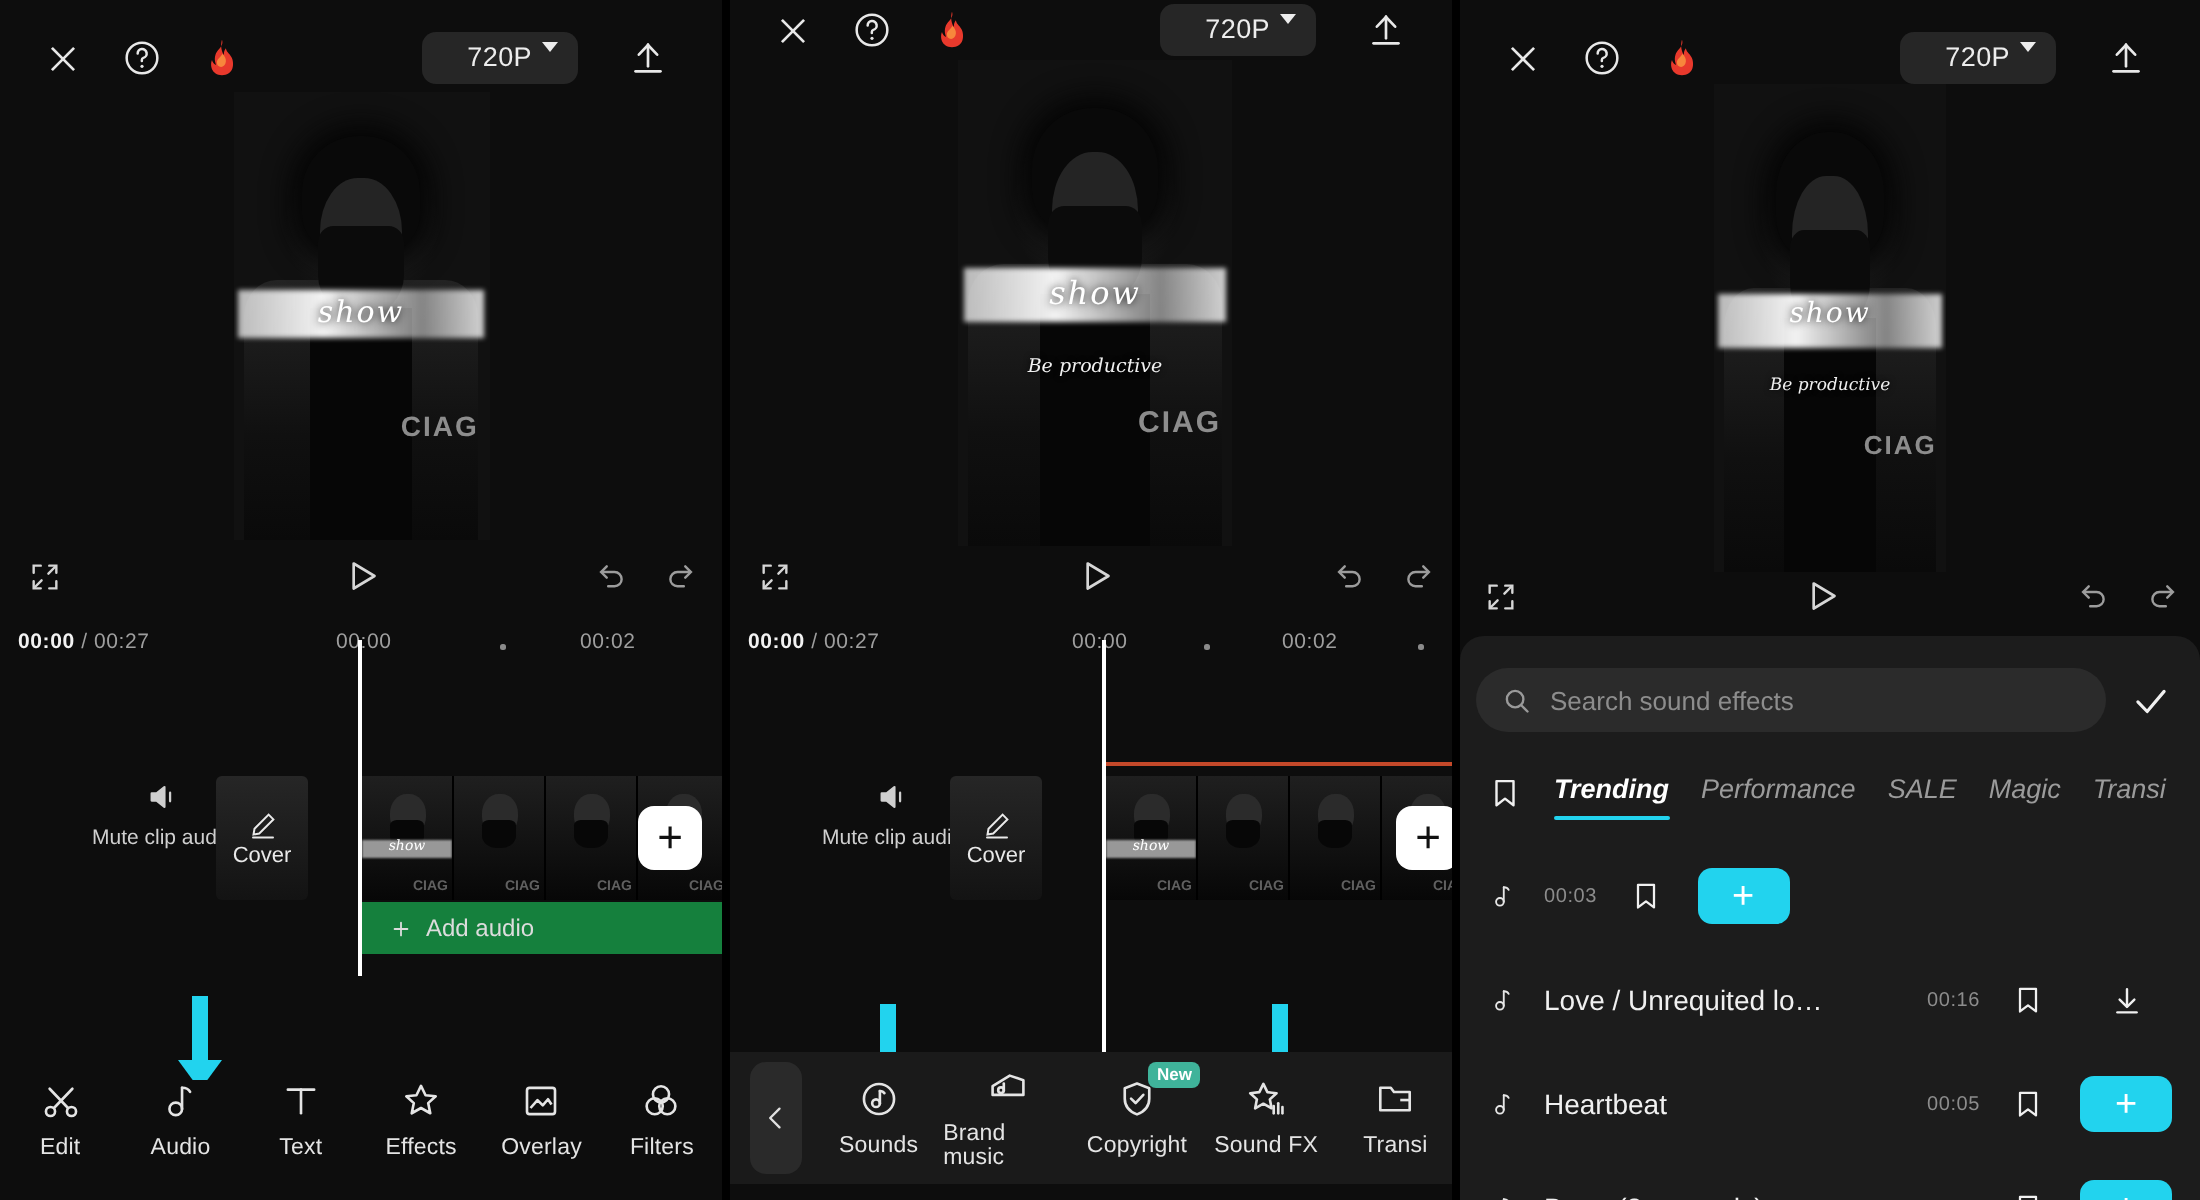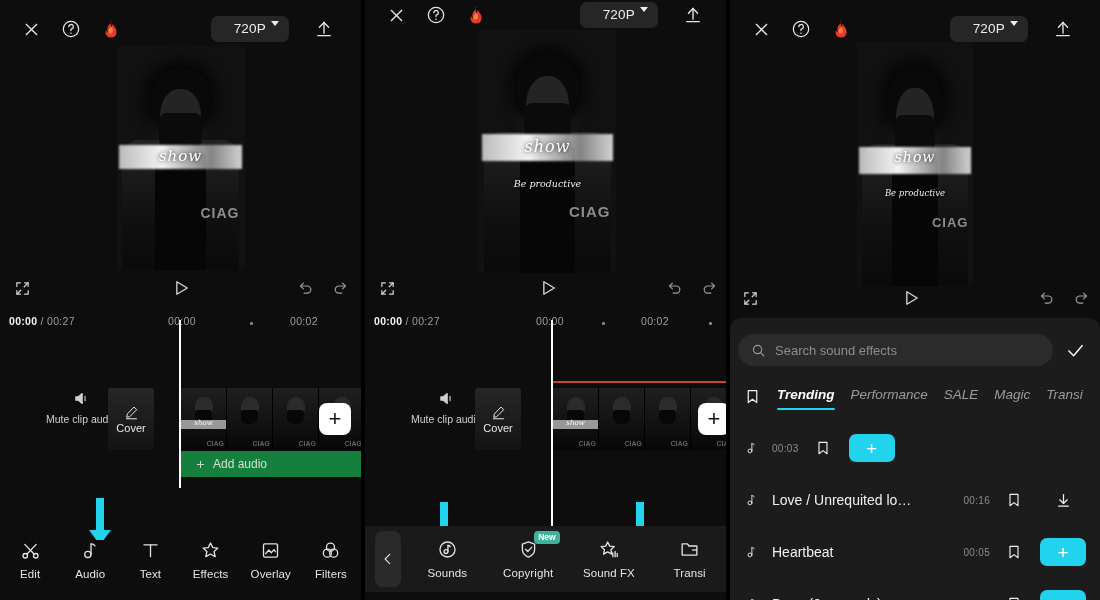--- a/index.html
+++ b/index.html
@@ -539,20 +539,28 @@
       <div class="nav-item">
         <svg width="21" height="21" viewBox="0 0 24 24" fill="none" stroke="#e4e4e4" stroke-width="1.5" stroke-linecap="round">
             <circle cx="12" cy="12" r="8.6"></circle>
             <circle cx="10.3" cy="14.4" r="2.2"></circle>
             <line x1="12.5" y1="14.4" x2="12.5" y2="7.4"></line>
             <path d="M12.5 7.4c1.3 0 2.2.6 2.6 1.3"></path>
           </svg>
         <span class="lbl">Sounds</span>
       </div>
       <div class="nav-item">
+        <svg width="22" height="21" viewBox="0 0 24 24" fill="none" stroke="#e4e4e4" stroke-width="1.5" stroke-linejoin="round" stroke-linecap="round">
+            <path d="M3.2 11.5L13 5.5l7.8 2.6v8.4H3.2z"></path>
+            <circle cx="8" cy="13.8" r="1.6"></circle>
+            <line x1="9.6" y1="13.8" x2="9.6" y2="10"></line>
+          </svg>
+        <span class="lbl">Brand music</span>
+      </div>
+      <div class="nav-item">
         <span class="badge-new">New</span>
         <svg width="21" height="21" viewBox="0 0 24 24" fill="none" stroke="#e4e4e4" stroke-width="1.5" stroke-linecap="round" stroke-linejoin="round">
             <path d="M12 3.2l7 2.6v6c0 4.2-3 7.4-7 9-4-1.6-7-4.8-7-9v-6z"></path>
             <polyline points="8.6,11.8 11.2,14.3 15.6,9.6"></polyline>
           </svg>
         <span class="lbl">Copyright</span>
       </div>
       <div class="nav-item">
         <svg width="22" height="21" viewBox="0 0 24 24" fill="none" stroke="#e4e4e4" stroke-width="1.5" stroke-linejoin="round" stroke-linecap="round">
             <path d="M10.5 3.4l2.3 4.7 5.2.6-3.8 3.5 1 5.1-4.7-2.6-4.7 2.6 1-5.1L3 8.7l5.2-.6z"></path>

